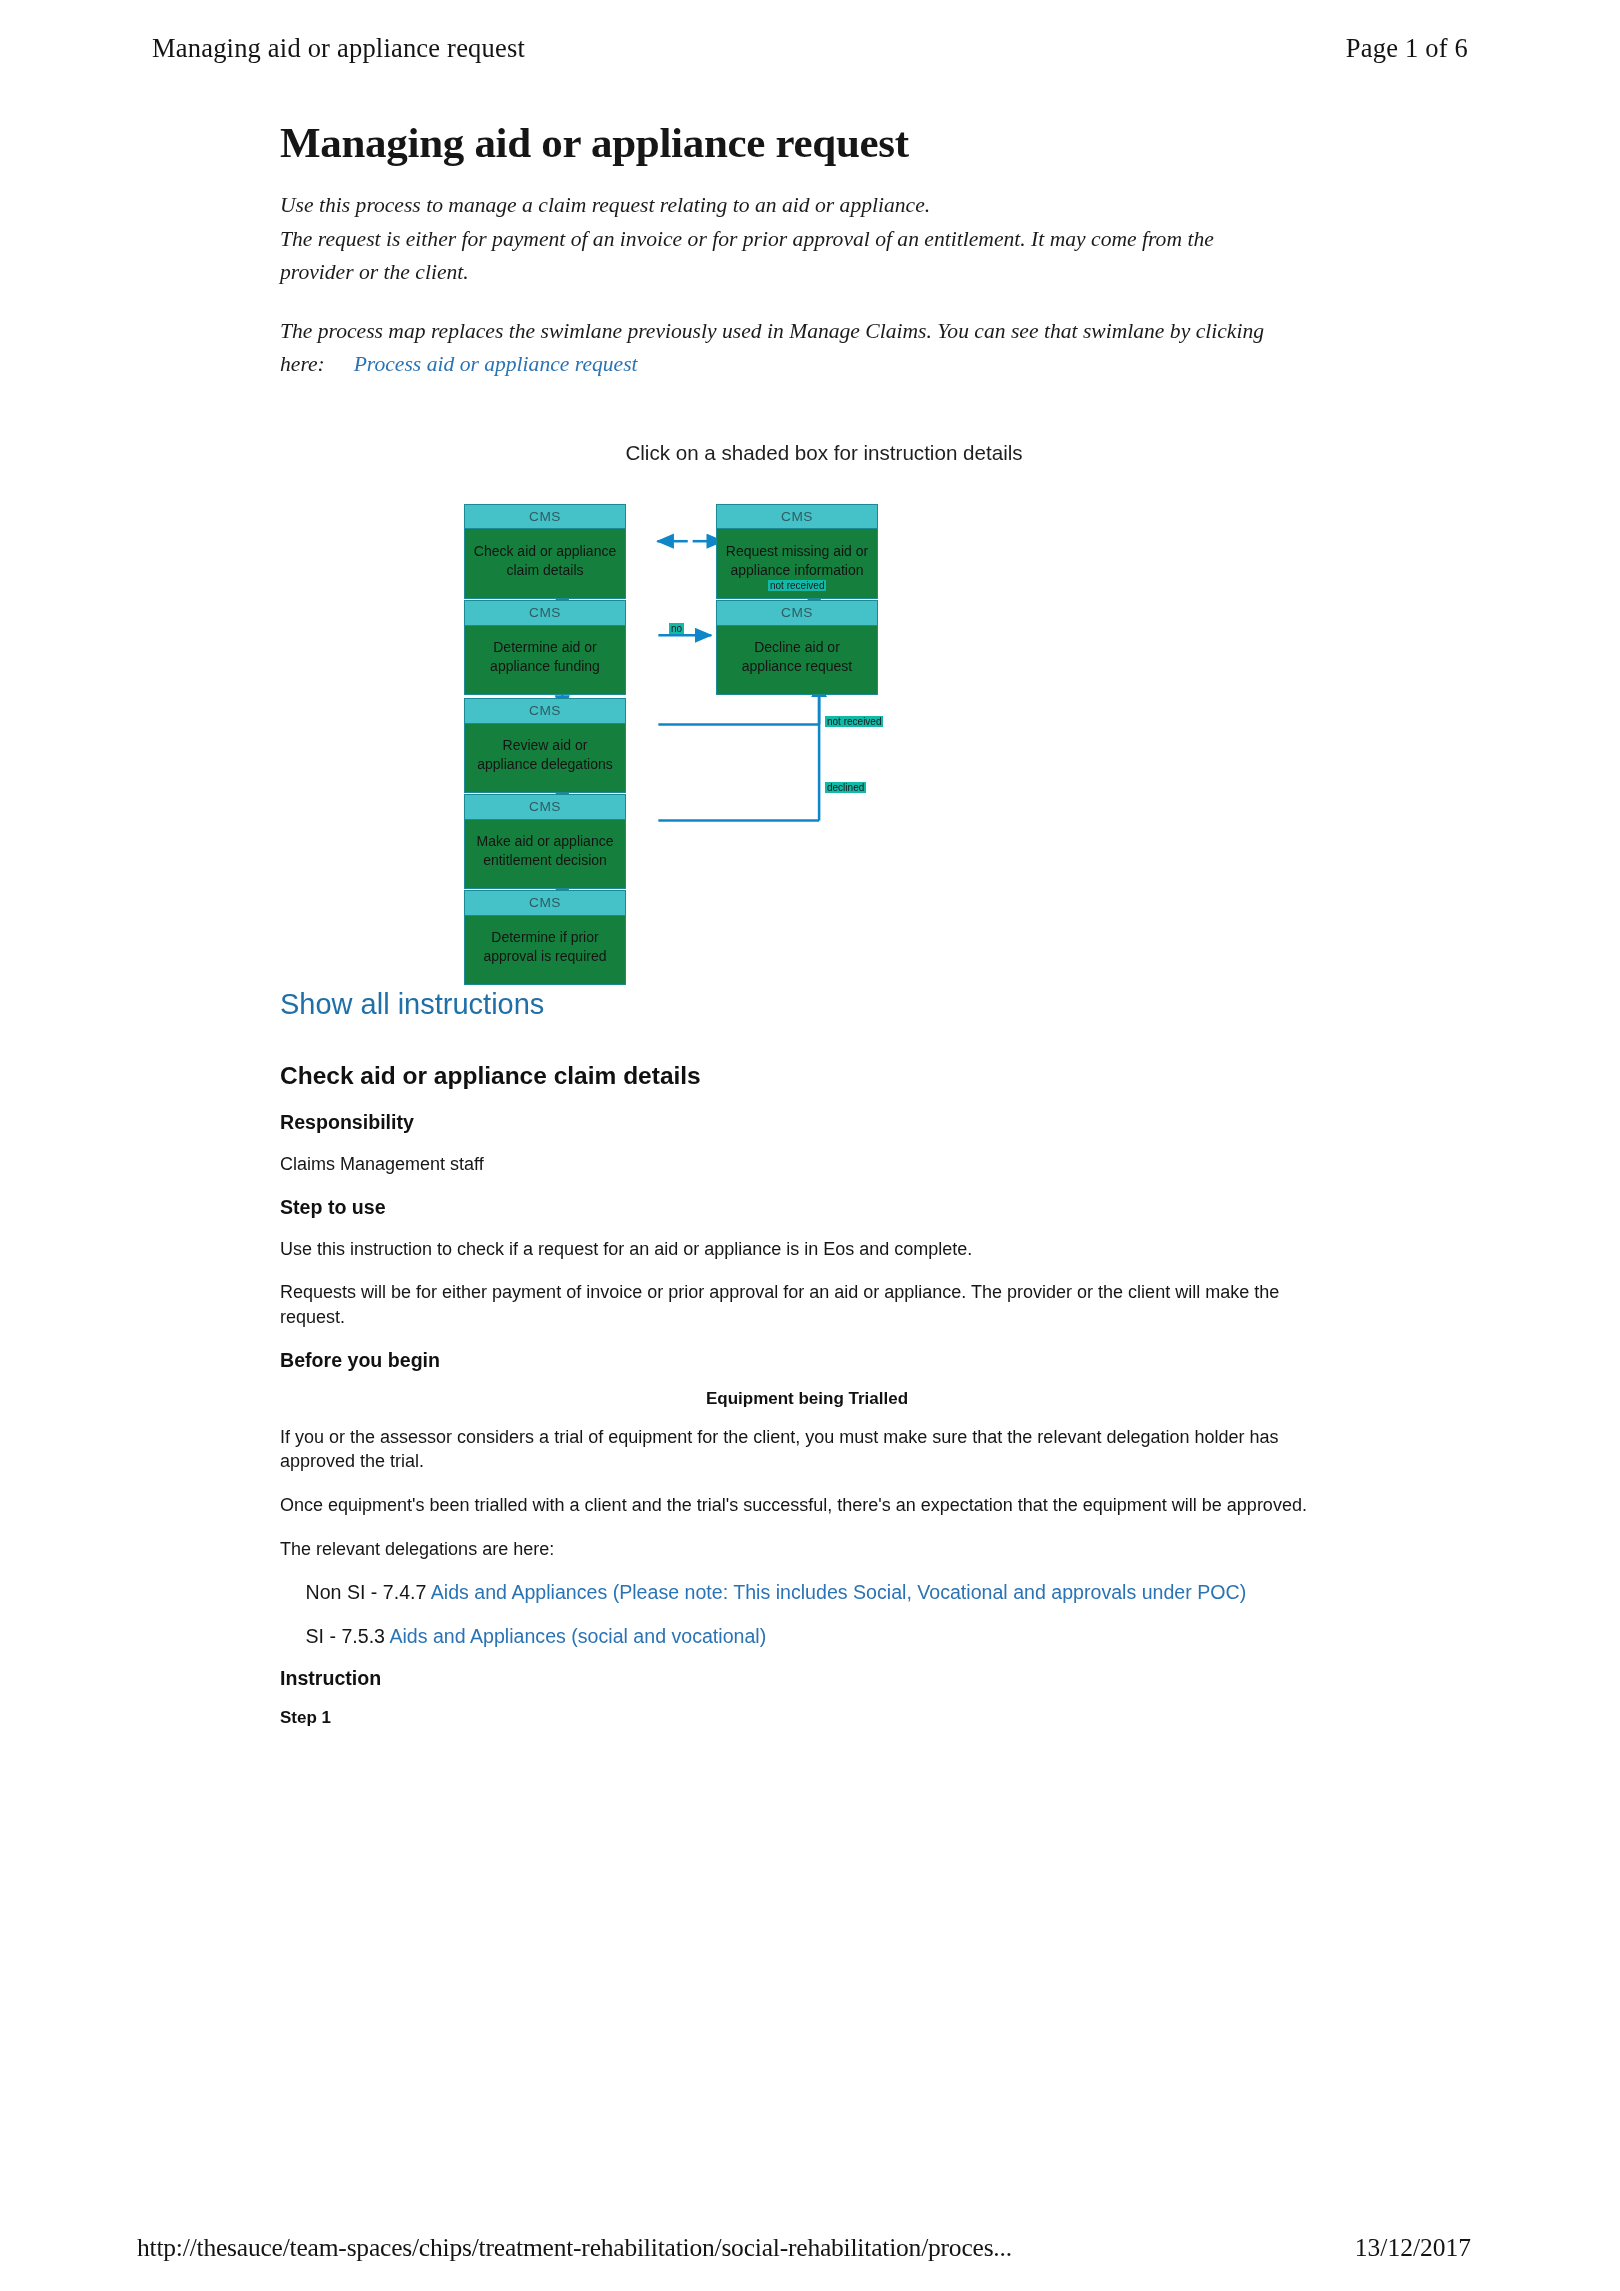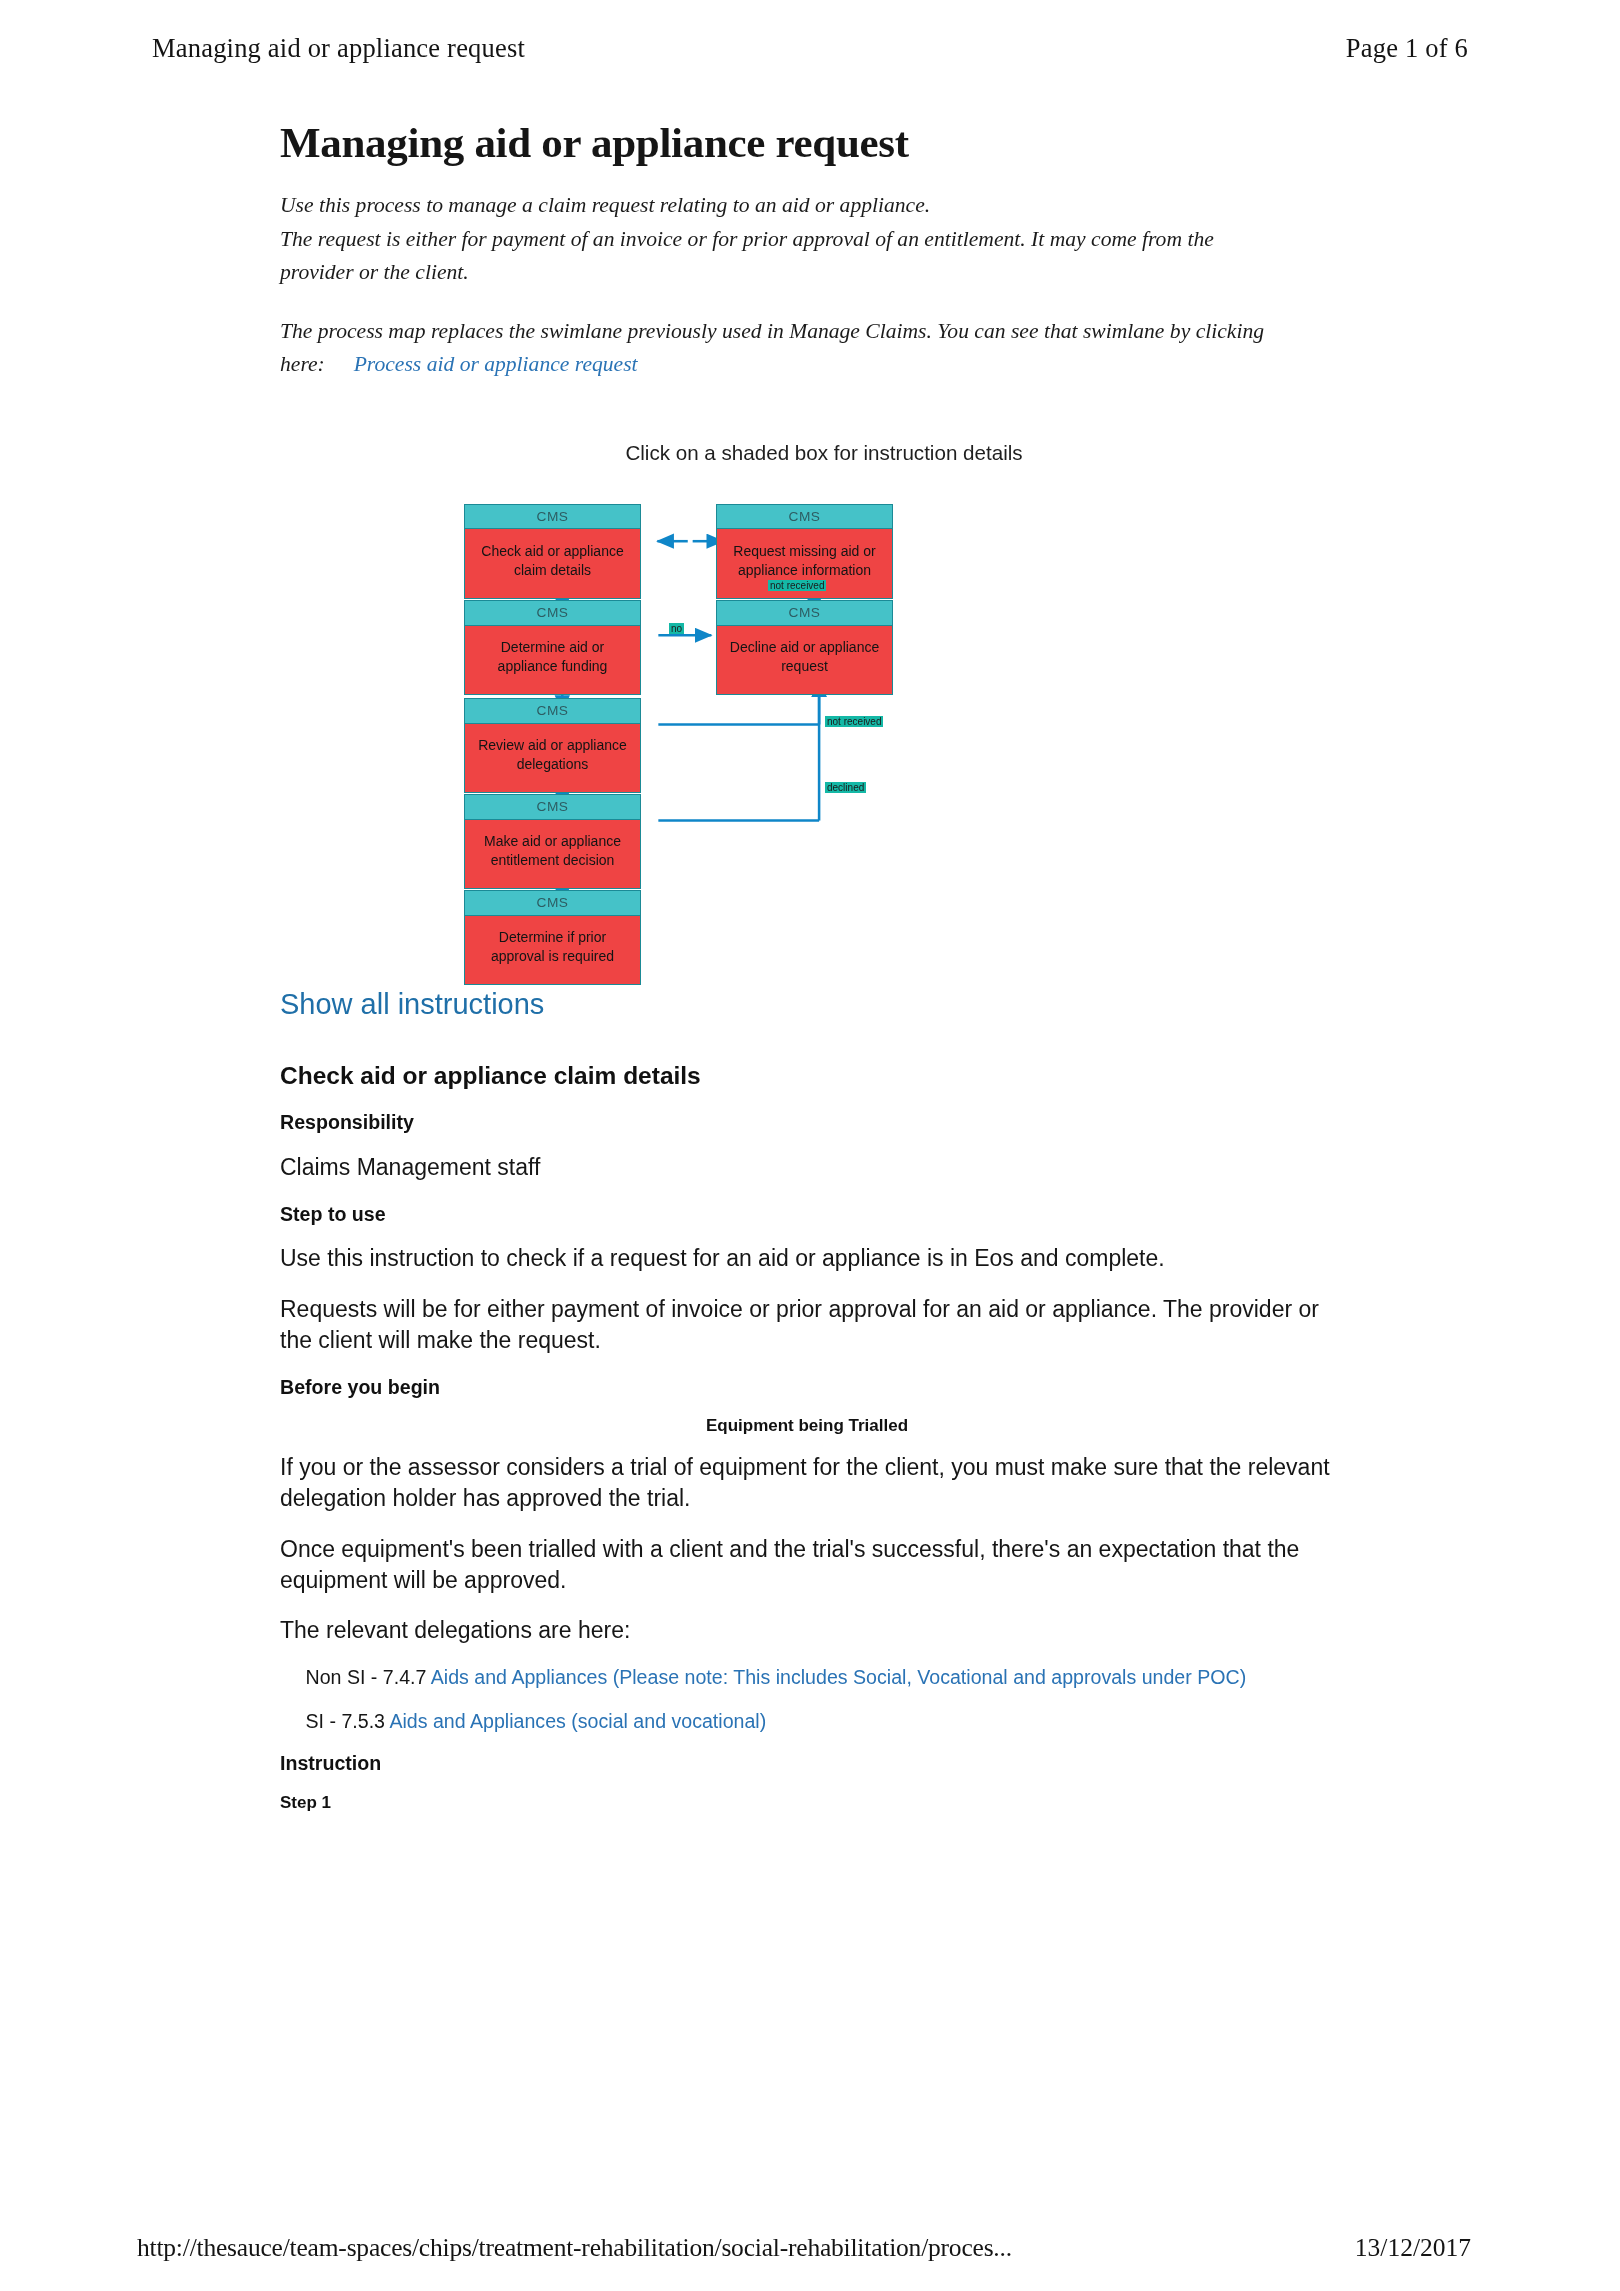--- a/index.html
+++ b/index.html
@@ -117,23 +117,23 @@
   .flow {
     position: relative;
     width: 1088px;
     height: 461px;
     margin-top: 29px;
   }
   .flow svg { position: absolute; top: 0; left: 0; }
 
   .node {
     position: absolute;
-    width: 177px;
+    width: 162px;
     border: 1.5px solid #1b8a96;
-    background: #ef4444;
+    background: #15803d;
     box-sizing: border-box;
   }
   .node .hdr {
     background: #45c2c8;
     border-bottom: 1.5px solid #1b8a96;
     text-align: center;
     font-size: 13.7px;
     color: #2d5d63;
     padding: 3.9px 0 4.9px 0;
     letter-spacing: 0.5px;
@@ -179,21 +179,21 @@
     color: #111;
   }
   .instr h4 {
     font-size: 17px;
     font-weight: bold;
     margin: 0 0 15.7px 0;
     color: #111;
     text-align: center;
   }
   .instr p {
-    font-size: 23px;
+    font-size: 18px;
     line-height: 1.35;
     margin: 0 0 19.6px 0;
     color: #161616;
   }
   .instr p.tight { margin-bottom: 17.6px; }
   .instr .delegation {
     font-size: 19.6px;
     line-height: 1.35;
     margin: 0 0 17.6px 0;
     padding-left: 25.5px;

